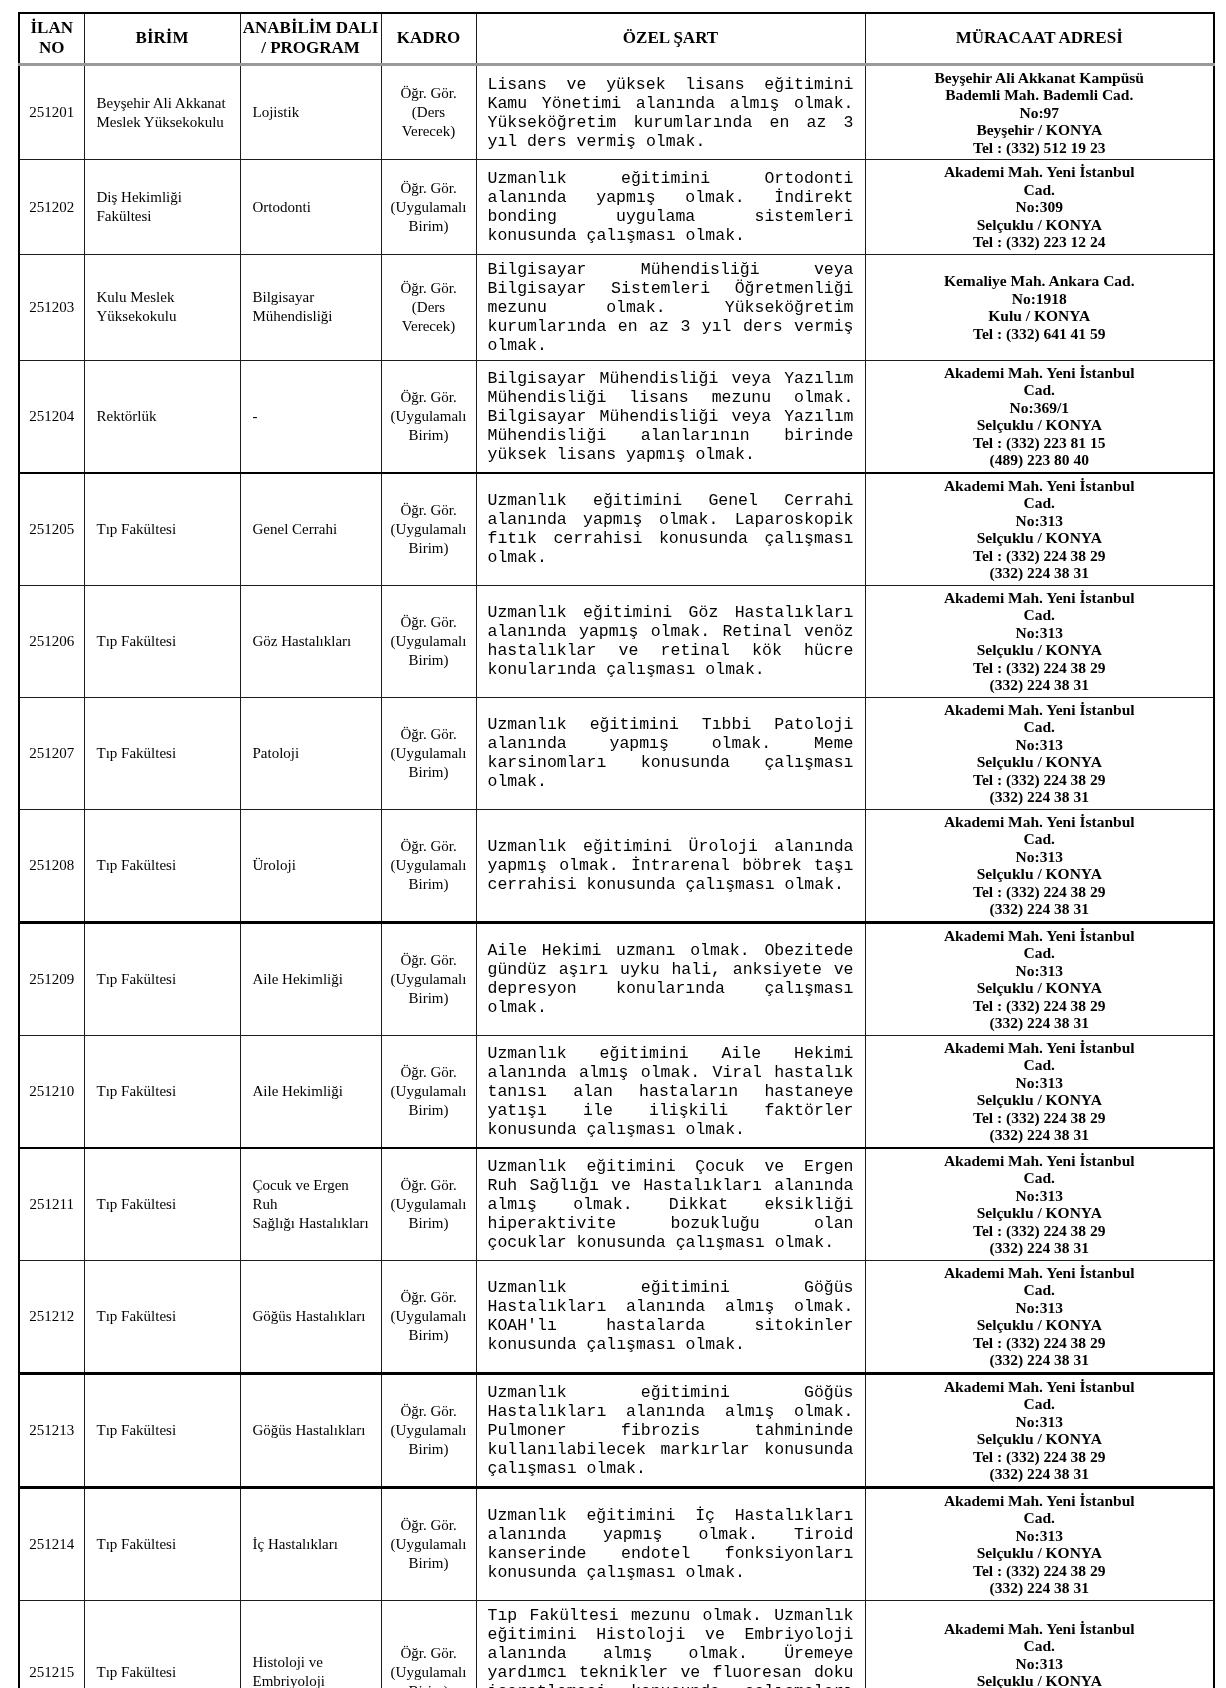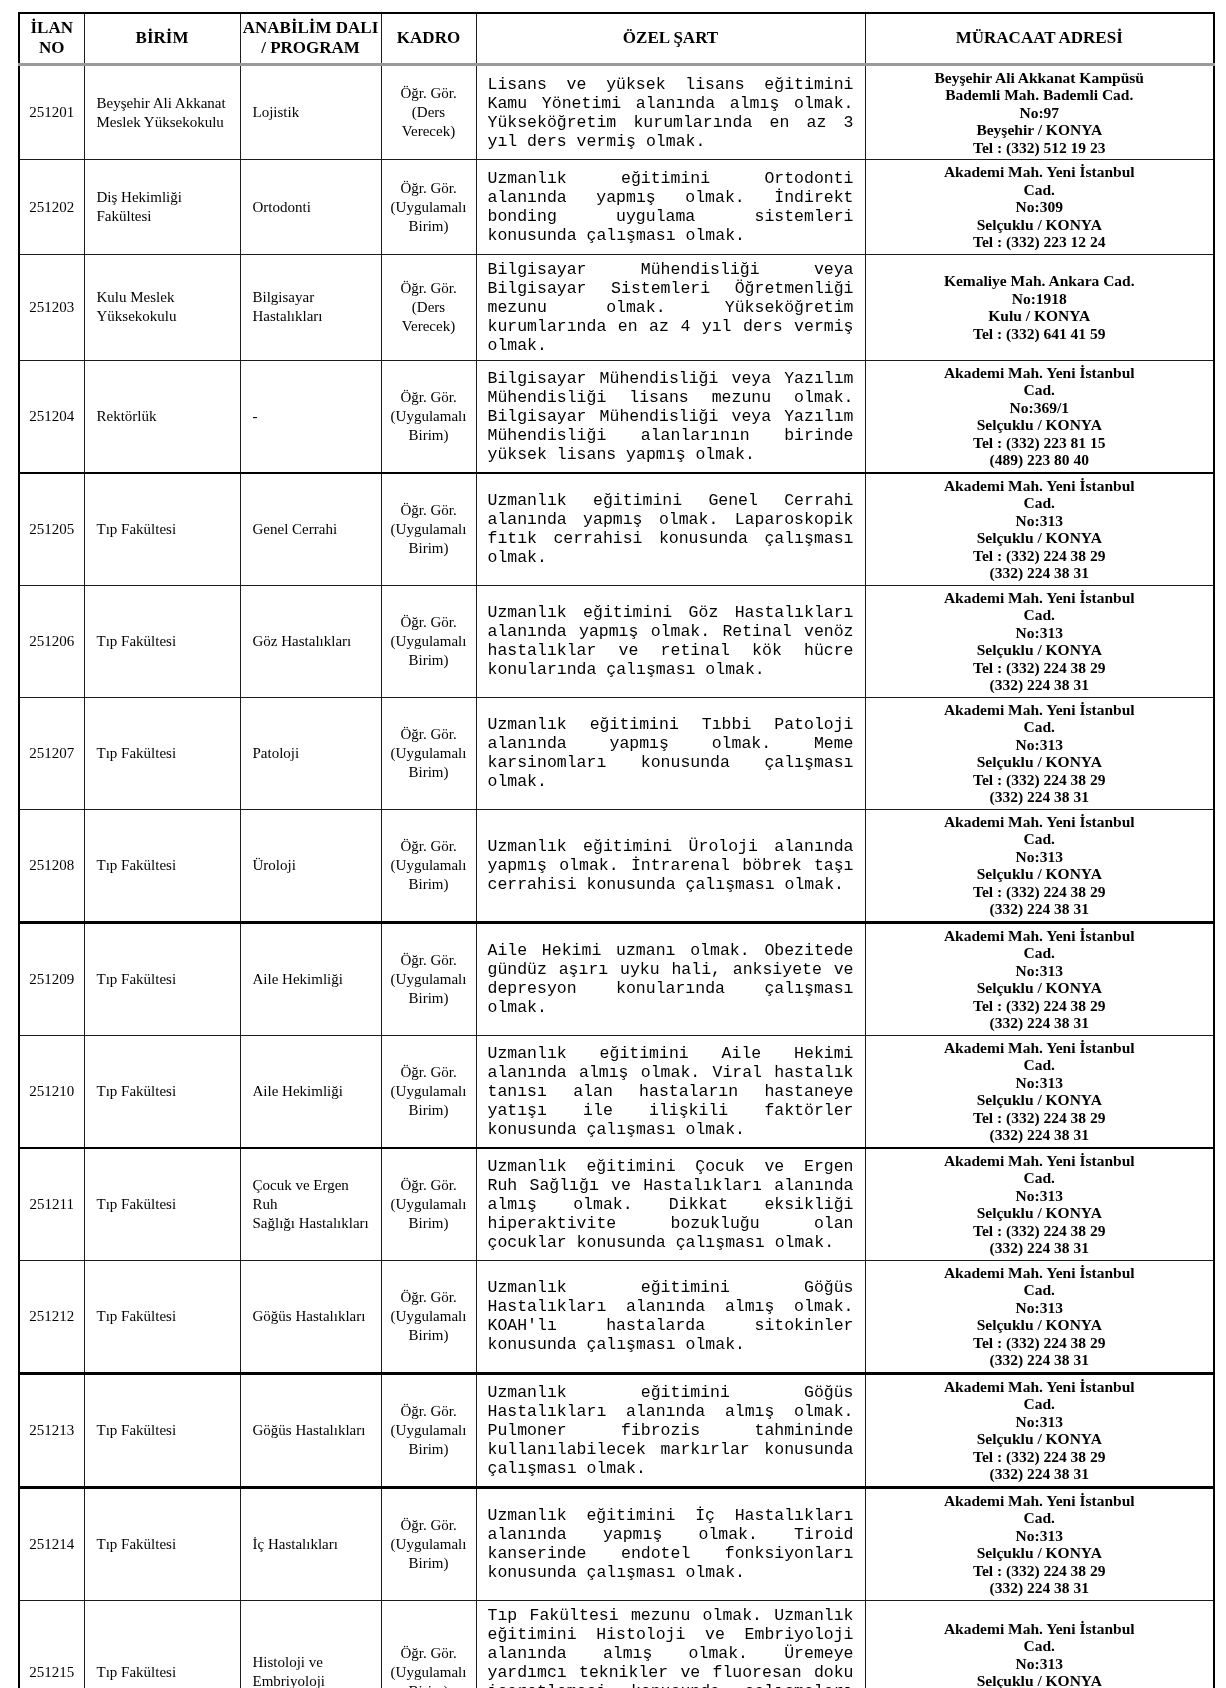--- a/index.html
+++ b/index.html
@@ -147,28 +147,28 @@
           </td>
   </tr>
         <tr class="data-row">
     <td class="c-ilan">251203</td>
     <td class="c-birim">
             <div>Kulu Meslek</div>
             <div>Yüksekokulu</div>
           </td>
     <td class="c-anabilim">
             <div>Bilgisayar</div>
-            <div>Hastalıkları</div>
+            <div>Mühendisliği</div>
           </td>
     <td class="c-kadro">
             <div>Öğr. Gör.</div>
             <div>(Ders</div>
             <div>Verecek)</div>
           </td>
-    <td class="c-sart">Bilgisayar Mühendisliği veya Bilgisayar Sistemleri Öğretmenliği mezunu olmak. Yükseköğretim kurumlarında en az 4 yıl ders vermiş olmak.</td>
+    <td class="c-sart">Bilgisayar Mühendisliği veya Bilgisayar Sistemleri Öğretmenliği mezunu olmak. Yükseköğretim kurumlarında en az 3 yıl ders vermiş olmak.</td>
     <td class="c-adres">
             <div>Kemaliye Mah. Ankara Cad.</div>
             <div>No:1918</div>
             <div>Kulu / KONYA</div>
             <div>Tel : (332) 641 41 59</div>
           </td>
   </tr>
         <tr class="data-row">
     <td class="c-ilan">251204</td>
     <td class="c-birim">

